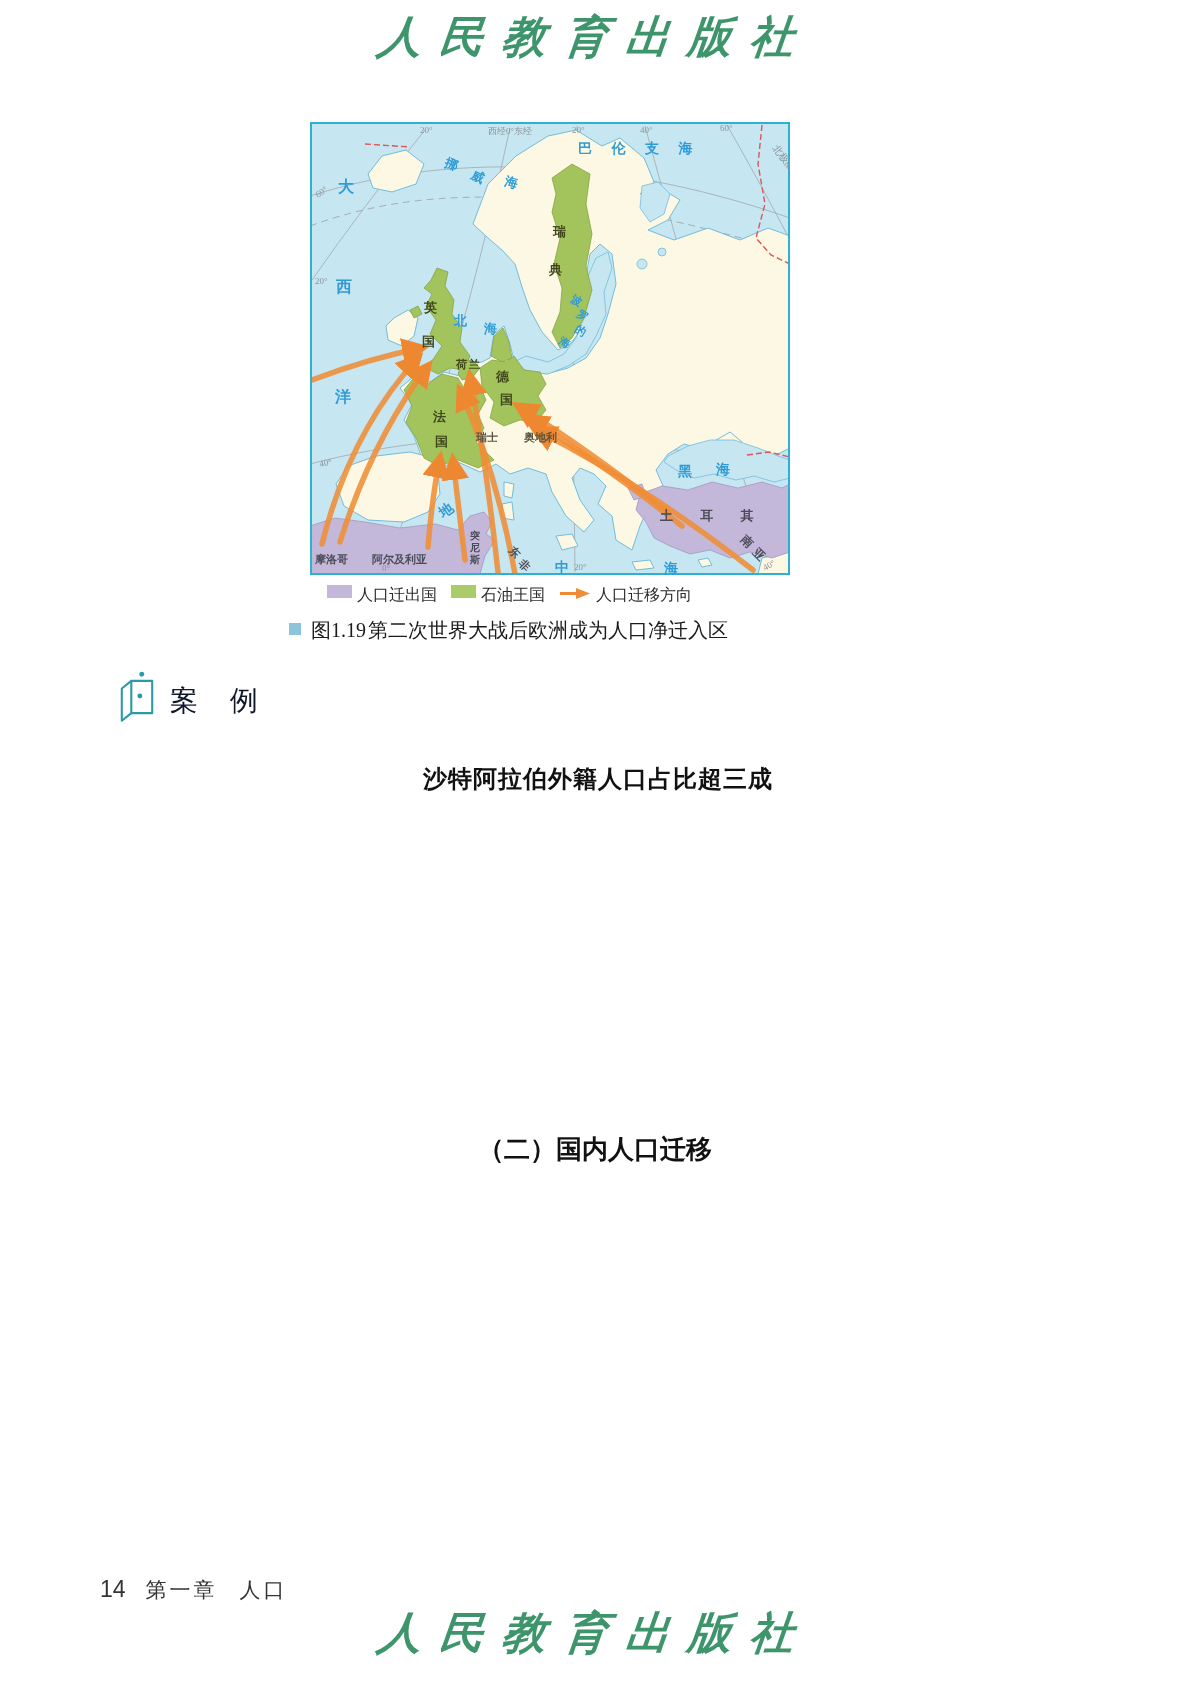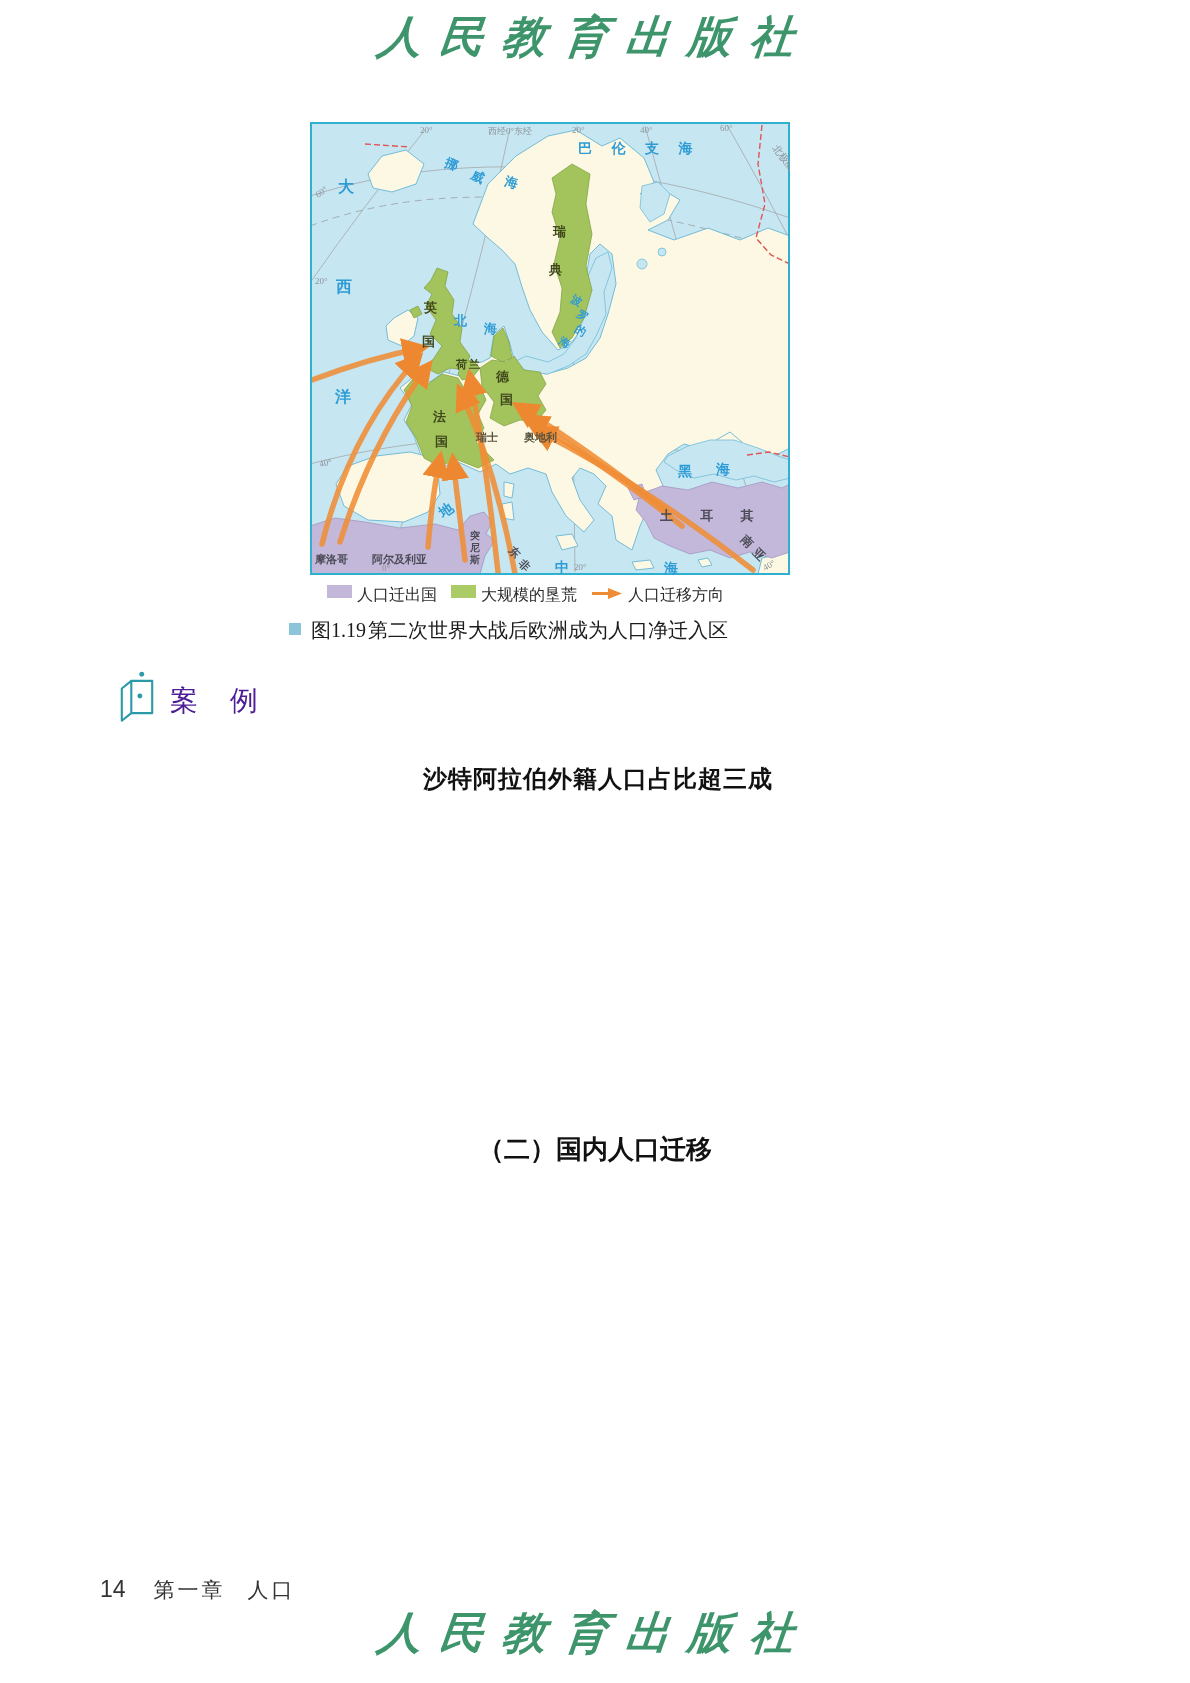--- a/index.html
+++ b/index.html
@@ -36,42 +36,42 @@
 
   
   .caption { position:absolute; left:289px; top:617px; display:flex; align-items:flex-start;
     font-size:20px; color:#1b1b1b; }
   .cap-square { width:12px; height:12px; background:#8cc5da; margin:6px 10px 0 0; flex:0 0 auto; }
   .cap-no { margin-right:2px; }
 
   
   .case-tag { position:absolute; left:118px; top:668px; display:flex; align-items:flex-start; }
   .case-tag .tag-text { margin:14px 0 0 14px; font-size:28px; letter-spacing:12px;
-    color:#4c1d95; font-family:"Liberation Sans","DejaVu Sans",sans-serif; }
+    color:#0f172a; font-family:"Liberation Sans","DejaVu Sans",sans-serif; }
 
   
   .case-block { position:absolute; left:120px; top:740px; width:956px; }
   .case-title { text-align:center; font-weight:bold; font-size:24px; letter-spacing:1px;
     margin-bottom:12px; color:#111;margin-top:23px; }
   .case-body { border-left:2px dashed #a5d2e2; border-right:2px dashed #a5d2e2;
     padding:8px 26px 10px 30px; font-size:25px; line-height:42px;
     text-align:justify; text-indent:2em; color:#141414; }
 
   
   .sec-heading { position:absolute; left:478px; top:1132px; font-size:26px; font-weight:bold;
     color:#111; font-family:"Liberation Sans","DejaVu Sans",sans-serif; }
   .main-col { position:absolute; left:435px; top:1178px; width:658px; }
   .main-col p { font-size:25px; line-height:42px; text-align:justify; text-indent:2em;
     color:#141414; }
 
   
   .footer { position:absolute; left:100px; top:1576px; display:flex; align-items:baseline;
     color:#333; font-family:"Liberation Sans","DejaVu Sans",sans-serif; }
   .footer .pnum { font-size:23px; }
-  .footer .chap { font-size:21px; margin-left:28px; letter-spacing:3px; }
+  .footer .chap { font-size:21px; margin-left:20px; letter-spacing:3px; }
   .footer .topic { font-size:21px; margin-left:22px; letter-spacing:3px; }
 </style>
 </head>
 <body>
 
 <div class="page">
 
   <div class="logo logo-top">人民教育出版社</div>
 
   <div class="map-wrap">
@@ -207,21 +207,21 @@
       </svg>
   </div>
 
   <div class="legend">
     <div class="item">
       <span class="swatch" style="background:#c3b8da"></span>
       <span>人口迁出国</span>
     </div>
     <div class="item">
       <span class="swatch" style="background:#abcb66"></span>
-      <span>大规模的垦荒</span>
+      <span>石油王国</span>
     </div>
     <div class="item">
       <svg width="32" height="17" viewBox="0 0 32 17">
         <polygon points="1,7 17,7 17,3 31,8.5 17,14 17,10 1,10" fill="#ef8d36"></polygon>
       </svg>
       <span>人口迁移方向</span>
     </div>
   </div>
 
   <div class="caption">

